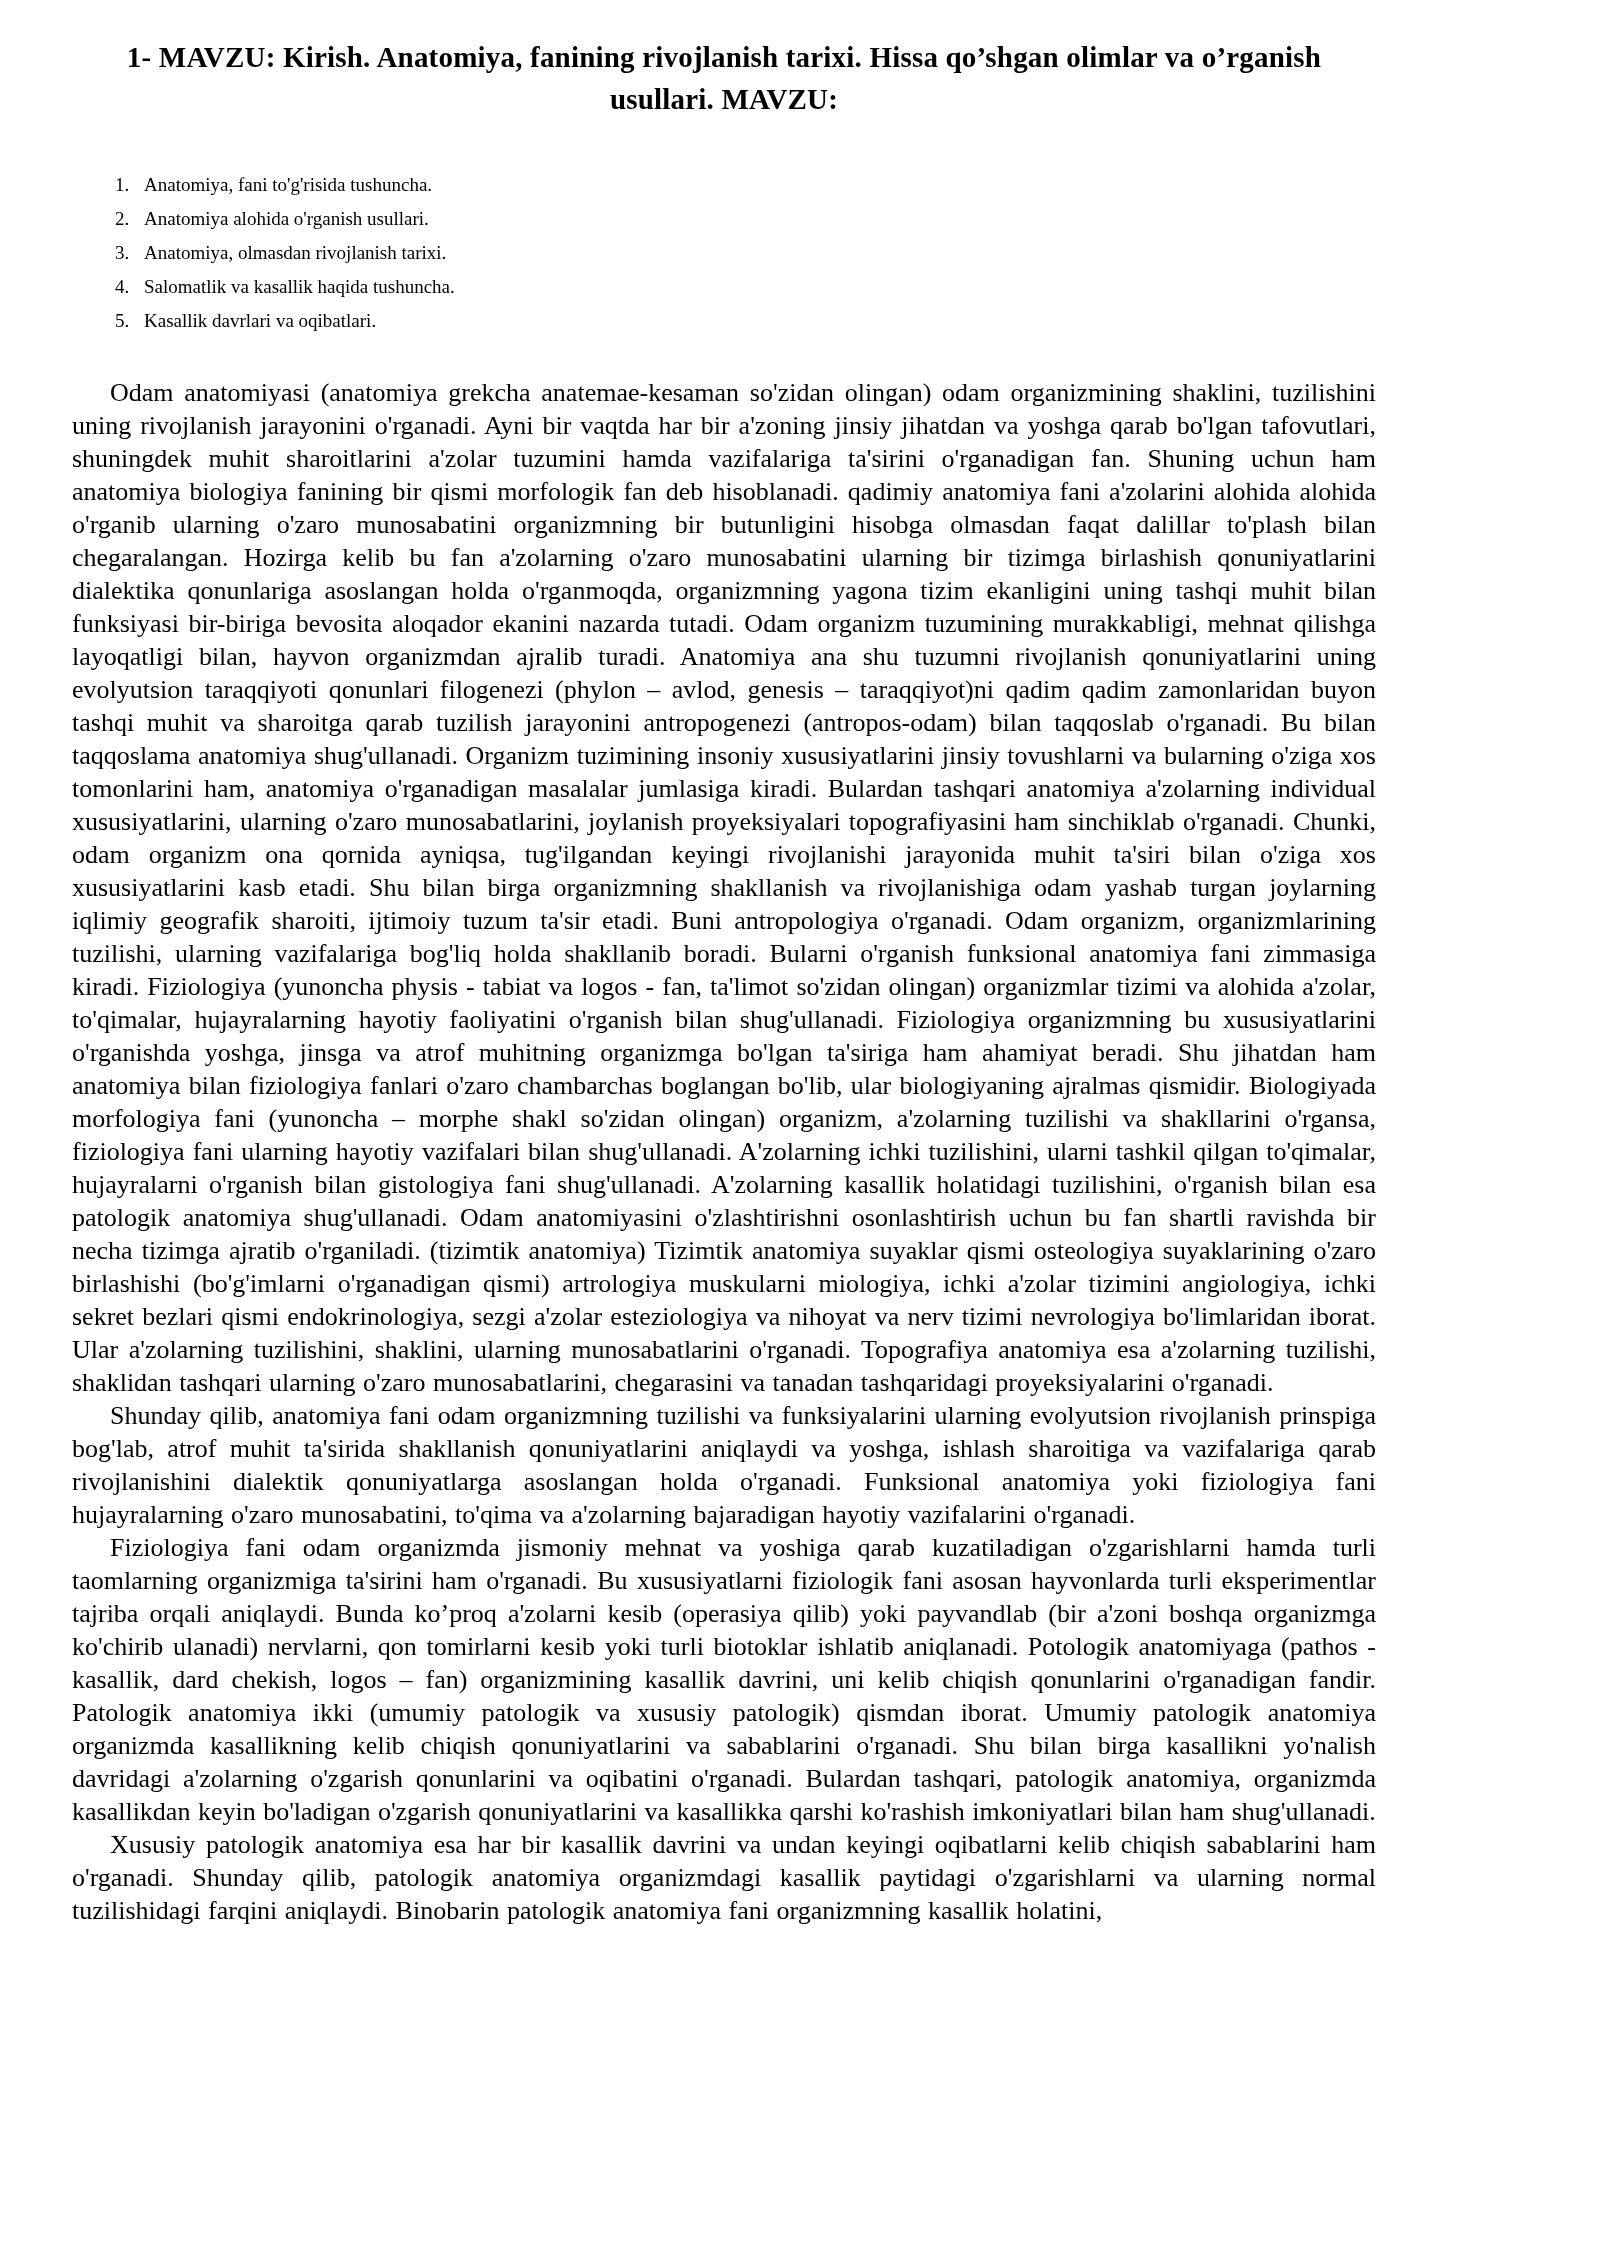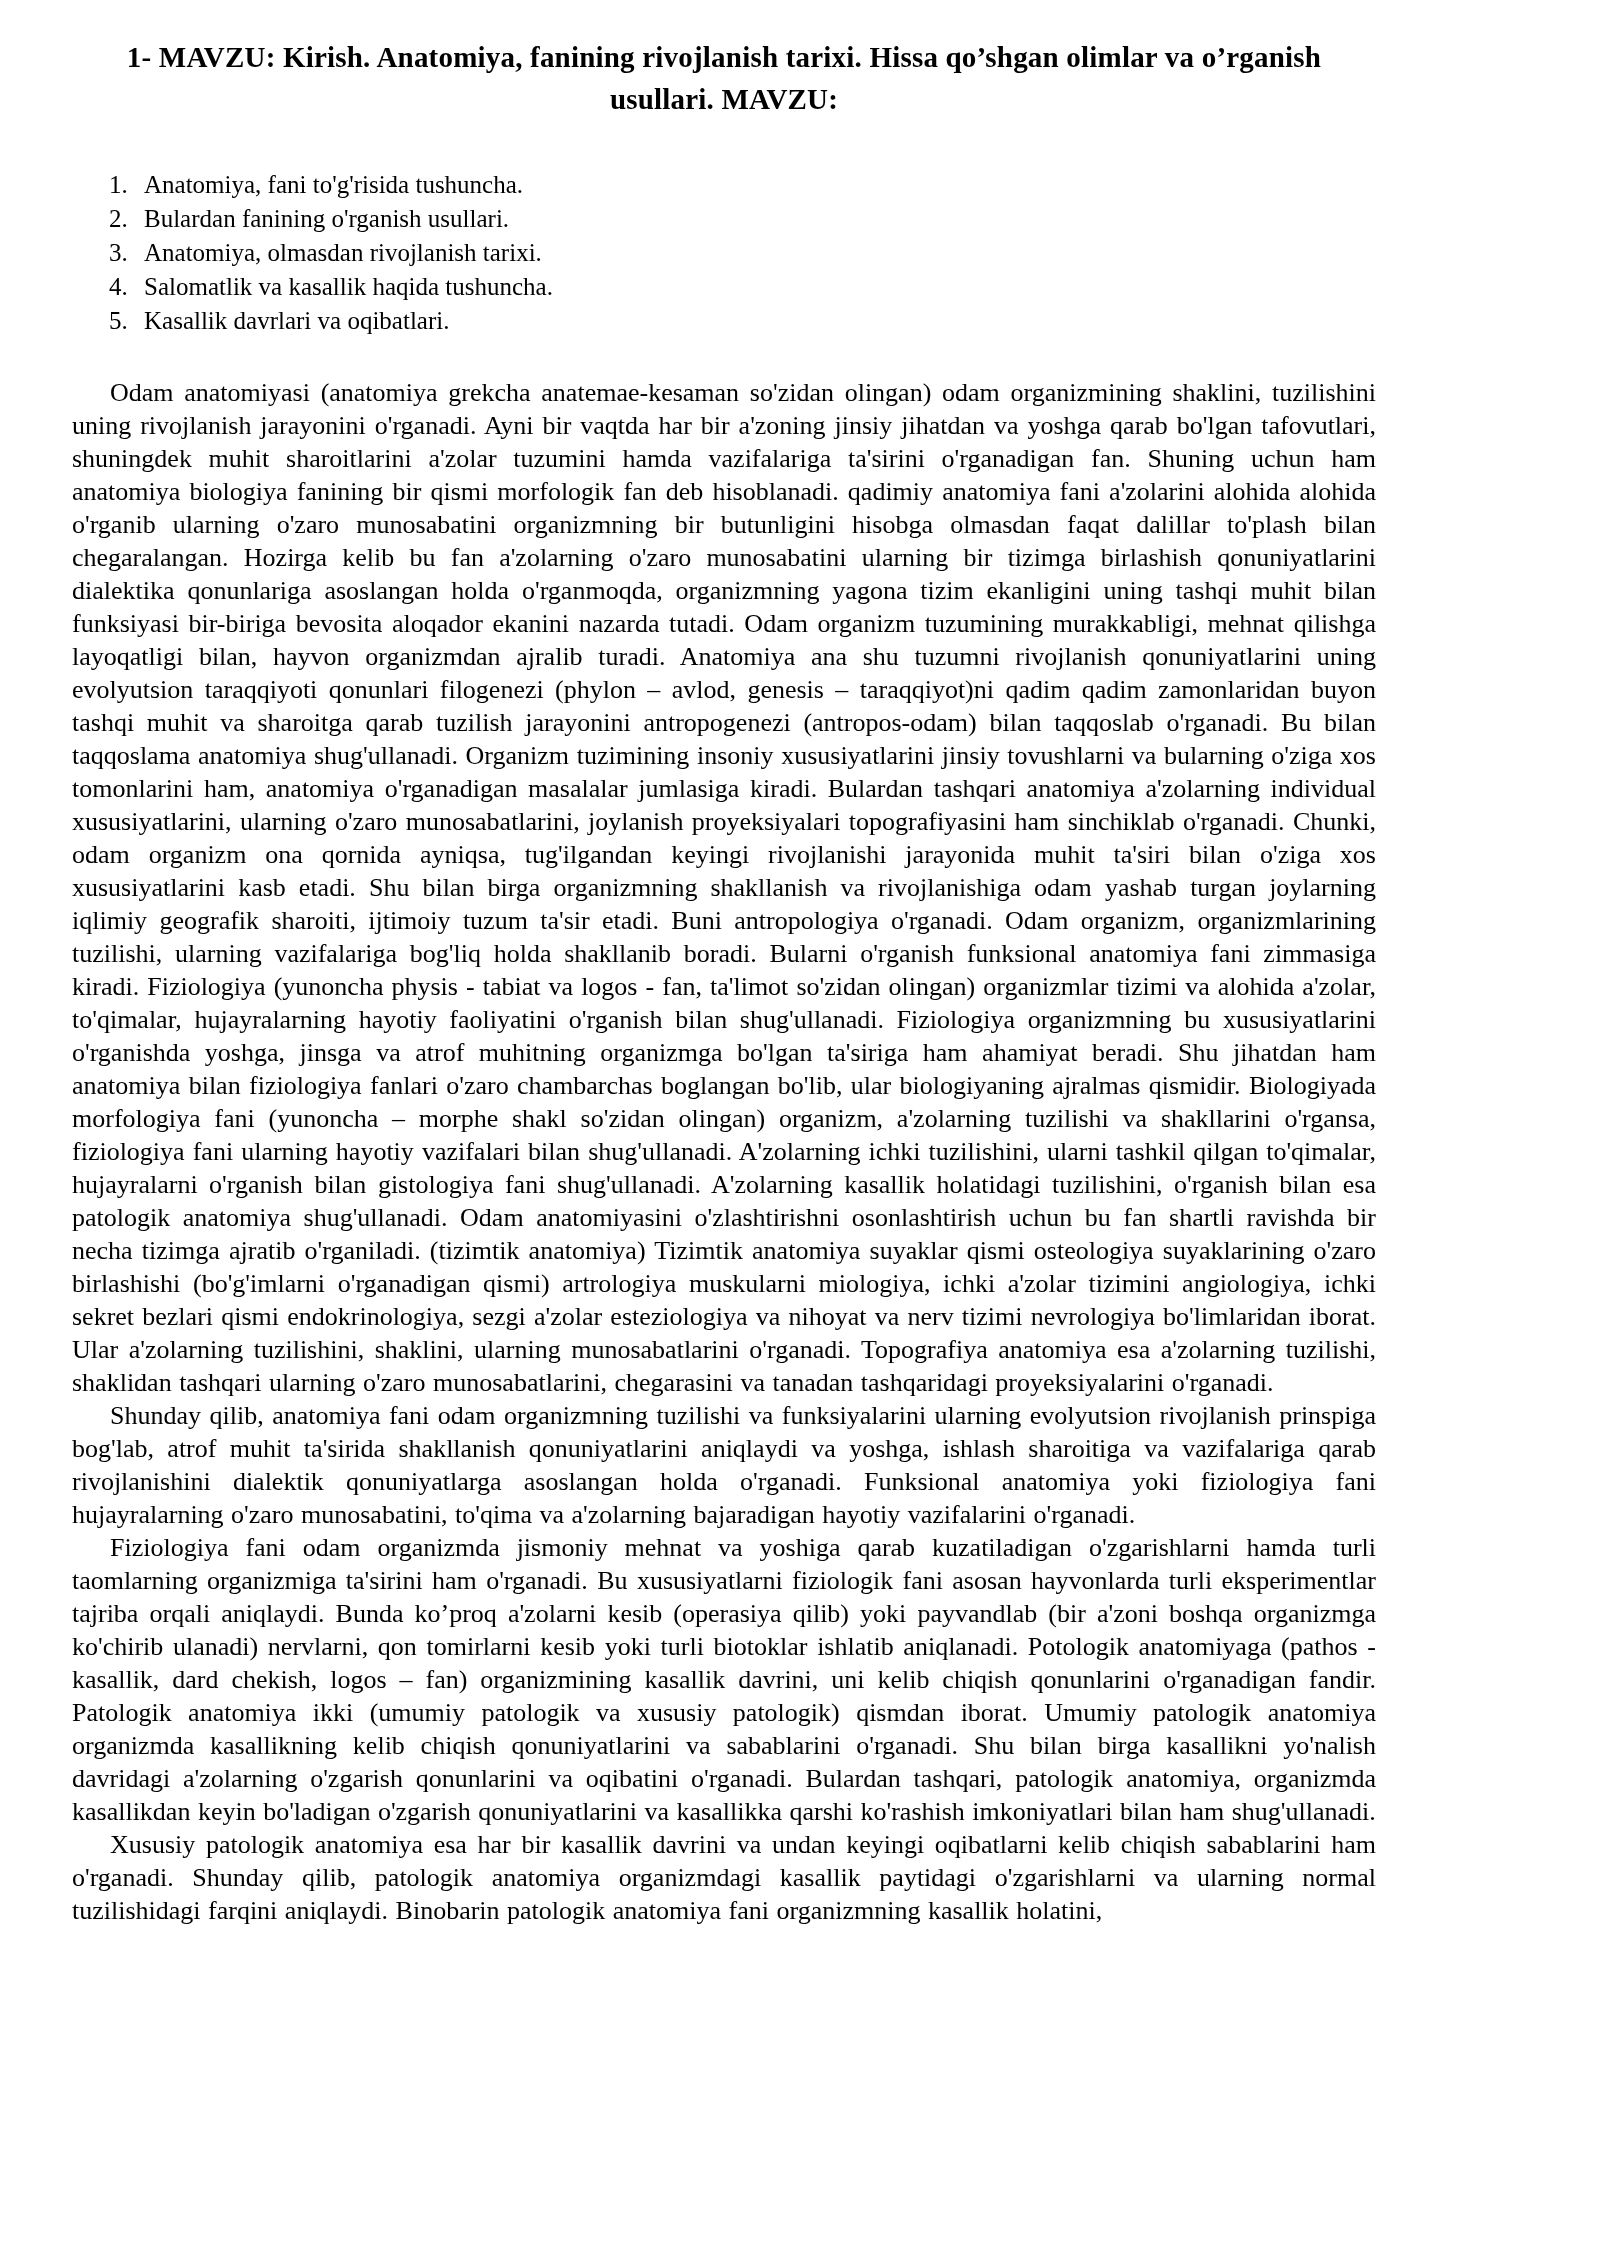--- a/index.html
+++ b/index.html
@@ -25,21 +25,21 @@
       margin: 0 30px;
       font-size: 29px;
       line-height: 42px;
       font-weight: 700;
       text-align: center;
       letter-spacing: 0.2px;
     }
     .plan {
       margin: 48px 0 0 0;
       padding: 0 0 0 62px;
-      font-size: 25px;
+      font-size: 19px;
       line-height: 34px;
       list-style: decimal;
     }
     .plan li {
       padding-left: 10px;
       margin: 0;
     }
     .paragraphs {
       margin-top: 38px;
     }
@@ -57,21 +57,21 @@
 
 <div class="page">
 
   <h1 class="title">
     <span>1- MAVZU: Kirish. Anatomiya, fanining rivojlanish tarixi. Hissa qo’shgan olimlar va o’rganish</span><br>
     <span>usullari. MAVZU:</span>
   </h1>
 
   <ol class="plan">
       <li>Anatomiya, fani to'g'risida tushuncha.</li>
-      <li>Bulardan fanining o'rganish usullari.</li>
+      <li>Anatomiya alohida o'rganish usullari.</li>
       <li>Anatomiya, olmasdan rivojlanish tarixi.</li>
       <li>Salomatlik va kasallik haqida tushuncha.</li>
       <li>Kasallik davrlari va oqibatlari.</li>
     </ol>
 
   <div class="paragraphs">
       <p class="body-par">Odam anatomiyasi (anatomiya grekcha anatemae-kesaman so'zidan olingan) odam organizmining shaklini, tuzilishini uning rivojlanish jarayonini o'rganadi. Ayni bir vaqtda har bir a'zoning jinsiy jihatdan va yoshga qarab bo'lgan tafovutlari, shuningdek muhit sharoitlarini a'zolar tuzumini hamda vazifalariga ta'sirini o'rganadigan fan. Shuning uchun ham anatomiya biologiya fanining bir qismi morfologik fan deb hisoblanadi. qadimiy anatomiya fani a'zolarini alohida alohida o'rganib ularning o'zaro munosabatini organizmning bir butunligini hisobga olmasdan faqat dalillar to'plash bilan chegaralangan. Hozirga kelib bu fan a'zolarning o'zaro munosabatini ularning bir tizimga birlashish qonuniyatlarini dialektika qonunlariga asoslangan holda o'rganmoqda, organizmning yagona tizim ekanligini uning tashqi muhit bilan funksiyasi bir-biriga bevosita aloqador ekanini nazarda tutadi. Odam organizm tuzumining murakkabligi, mehnat qilishga layoqatligi bilan, hayvon organizmdan ajralib turadi. Anatomiya ana shu tuzumni rivojlanish qonuniyatlarini uning evolyutsion taraqqiyoti qonunlari filogenezi (phylon – avlod, genesis – taraqqiyot)ni qadim qadim zamonlaridan buyon tashqi muhit va sharoitga qarab tuzilish jarayonini antropogenezi (antropos-odam) bilan taqqoslab o'rganadi. Bu bilan taqqoslama anatomiya shug'ullanadi. Organizm tuzimining insoniy xususiyatlarini jinsiy tovushlarni va bularning o'ziga xos tomonlarini ham, anatomiya o'rganadigan masalalar jumlasiga kiradi. Bulardan tashqari anatomiya a'zolarning individual xususiyatlarini, ularning o'zaro munosabatlarini, joylanish proyeksiyalari topografiyasini ham sinchiklab o'rganadi. Chunki, odam organizm ona qornida ayniqsa, tug'ilgandan keyingi rivojlanishi jarayonida muhit ta'siri bilan o'ziga xos xususiyatlarini kasb etadi. Shu bilan birga organizmning shakllanish va rivojlanishiga odam yashab turgan joylarning iqlimiy geografik sharoiti, ijtimoiy tuzum ta'sir etadi. Buni antropologiya o'rganadi. Odam organizm, organizmlarining tuzilishi, ularning vazifalariga bog'liq holda shakllanib boradi. Bularni o'rganish funksional anatomiya fani zimmasiga kiradi. Fiziologiya (yunoncha physis - tabiat va logos - fan, ta'limot so'zidan olingan) organizmlar tizimi va alohida a'zolar, to'qimalar, hujayralarning hayotiy faoliyatini o'rganish bilan shug'ullanadi. Fiziologiya organizmning bu xususiyatlarini o'rganishda yoshga, jinsga va atrof muhitning organizmga bo'lgan ta'siriga ham ahamiyat beradi. Shu jihatdan ham anatomiya bilan fiziologiya fanlari o'zaro chambarchas boglangan bo'lib, ular biologiyaning ajralmas qismidir. Biologiyada morfologiya fani (yunoncha – morphe shakl so'zidan olingan) organizm, a'zolarning tuzilishi va shakllarini o'rgansa, fiziologiya fani ularning hayotiy vazifalari bilan shug'ullanadi. A'zolarning ichki tuzilishini, ularni tashkil qilgan to'qimalar, hujayralarni o'rganish bilan gistologiya fani shug'ullanadi. A'zolarning kasallik holatidagi tuzilishini, o'rganish bilan esa patologik anatomiya shug'ullanadi. Odam anatomiyasini o'zlashtirishni osonlashtirish uchun bu fan shartli ravishda bir necha tizimga ajratib o'rganiladi. (tizimtik anatomiya) Tizimtik anatomiya suyaklar qismi osteologiya suyaklarining o'zaro birlashishi (bo'g'imlarni o'rganadigan qismi) artrologiya muskularni miologiya, ichki a'zolar tizimini angiologiya, ichki sekret bezlari qismi endokrinologiya, sezgi a'zolar esteziologiya va nihoyat va nerv tizimi nevrologiya bo'limlaridan iborat. Ular a'zolarning tuzilishini, shaklini, ularning munosabatlarini o'rganadi. Topografiya anatomiya esa a'zolarning tuzilishi, shaklidan tashqari ularning o'zaro munosabatlarini, chegarasini va tanadan tashqaridagi proyeksiyalarini o'rganadi.</p>
       <p class="body-par">Shunday qilib, anatomiya fani odam organizmning tuzilishi va funksiyalarini ularning evolyutsion rivojlanish prinspiga bog'lab, atrof muhit ta'sirida shakllanish qonuniyatlarini aniqlaydi va yoshga, ishlash sharoitiga va vazifalariga qarab rivojlanishini dialektik qonuniyatlarga asoslangan holda o'rganadi. Funksional anatomiya yoki fiziologiya fani hujayralarning o'zaro munosabatini, to'qima va a'zolarning bajaradigan hayotiy vazifalarini o'rganadi.</p>
       <p class="body-par">Fiziologiya fani odam organizmda jismoniy mehnat va yoshiga qarab kuzatiladigan o'zgarishlarni hamda turli taomlarning organizmiga ta'sirini ham o'rganadi. Bu xususiyatlarni fiziologik fani asosan hayvonlarda turli eksperimentlar tajriba orqali aniqlaydi. Bunda ko’proq a'zolarni kesib (operasiya qilib) yoki payvandlab (bir a'zoni boshqa organizmga ko'chirib ulanadi) nervlarni, qon tomirlarni kesib yoki turli biotoklar ishlatib aniqlanadi. Potologik anatomiyaga (pathos - kasallik, dard chekish, logos – fan) organizmining kasallik davrini, uni kelib chiqish qonunlarini o'rganadigan fandir. Patologik anatomiya ikki (umumiy patologik va xususiy patologik) qismdan iborat. Umumiy patologik anatomiya organizmda kasallikning kelib chiqish qonuniyatlarini va sabablarini o'rganadi. Shu bilan birga kasallikni yo'nalish davridagi a'zolarning o'zgarish qonunlarini va oqibatini o'rganadi. Bulardan tashqari, patologik anatomiya, organizmda kasallikdan keyin bo'ladigan o'zgarish qonuniyatlarini va kasallikka qarshi ko'rashish imkoniyatlari bilan ham shug'ullanadi.</p>
       <p class="body-par">Xususiy patologik anatomiya esa har bir kasallik davrini va undan keyingi oqibatlarni kelib chiqish sabablarini ham o'rganadi. Shunday qilib, patologik anatomiya organizmdagi kasallik paytidagi o'zgarishlarni va ularning normal tuzilishidagi farqini aniqlaydi. Binobarin patologik anatomiya fani organizmning kasallik holatini,</p>

